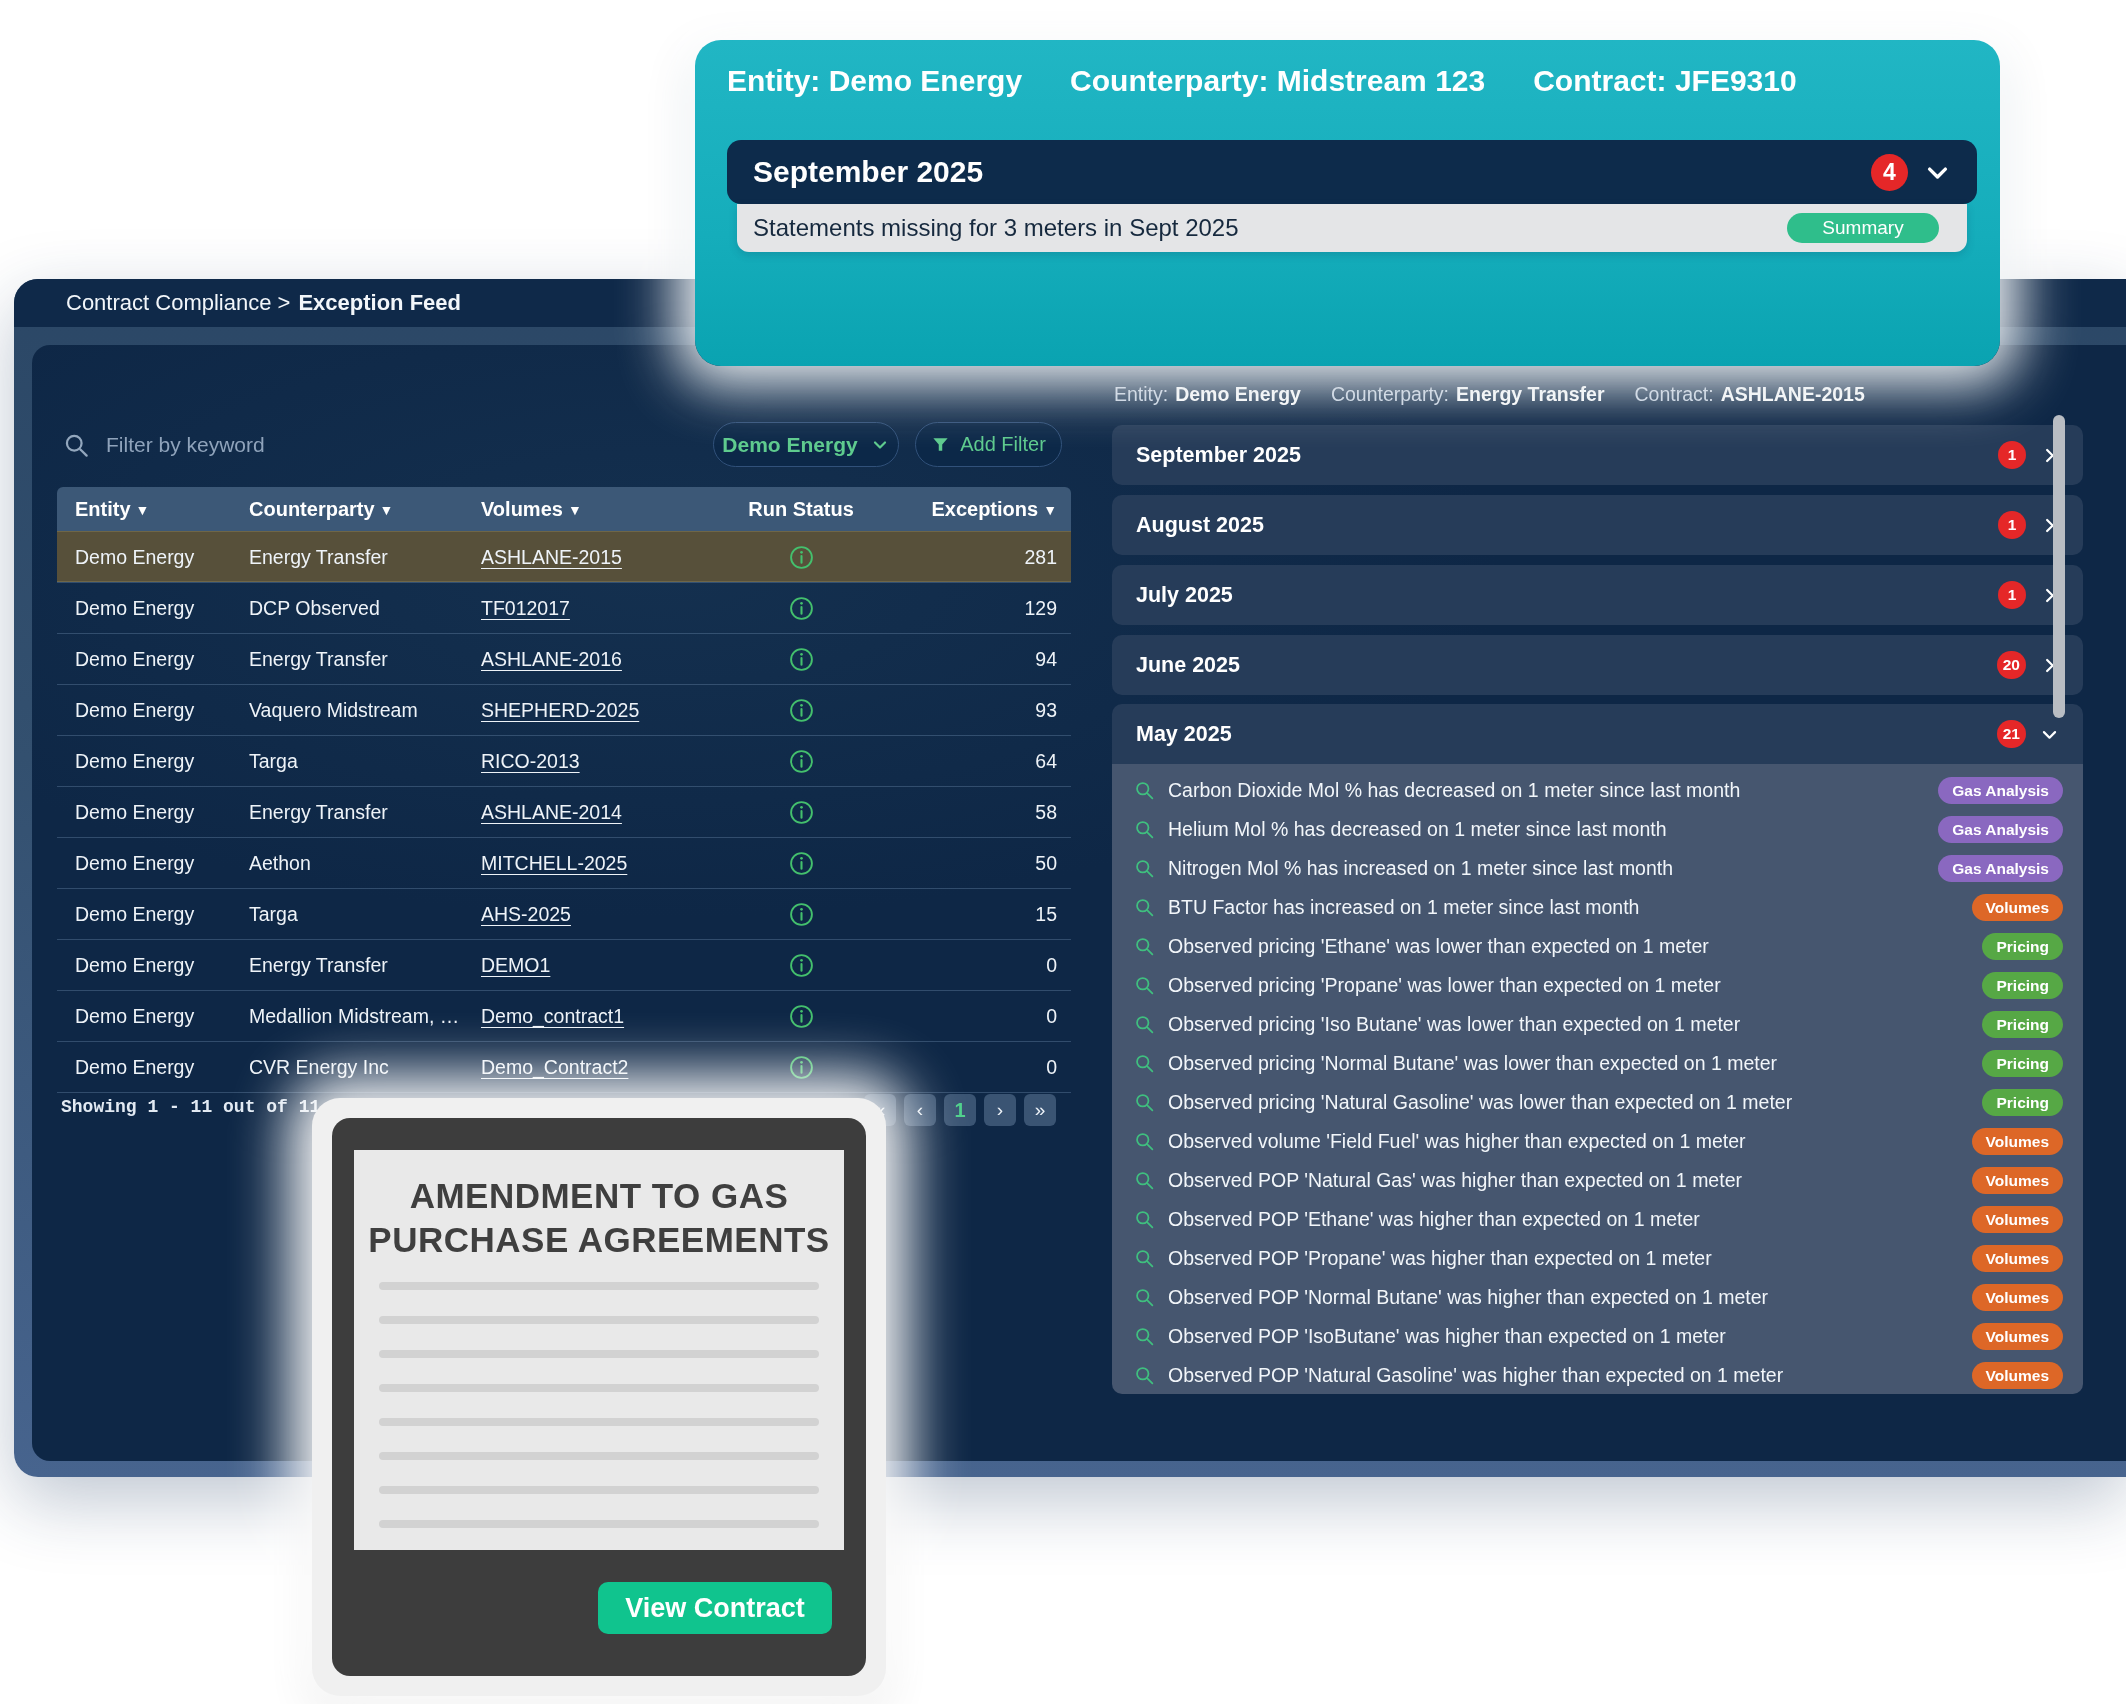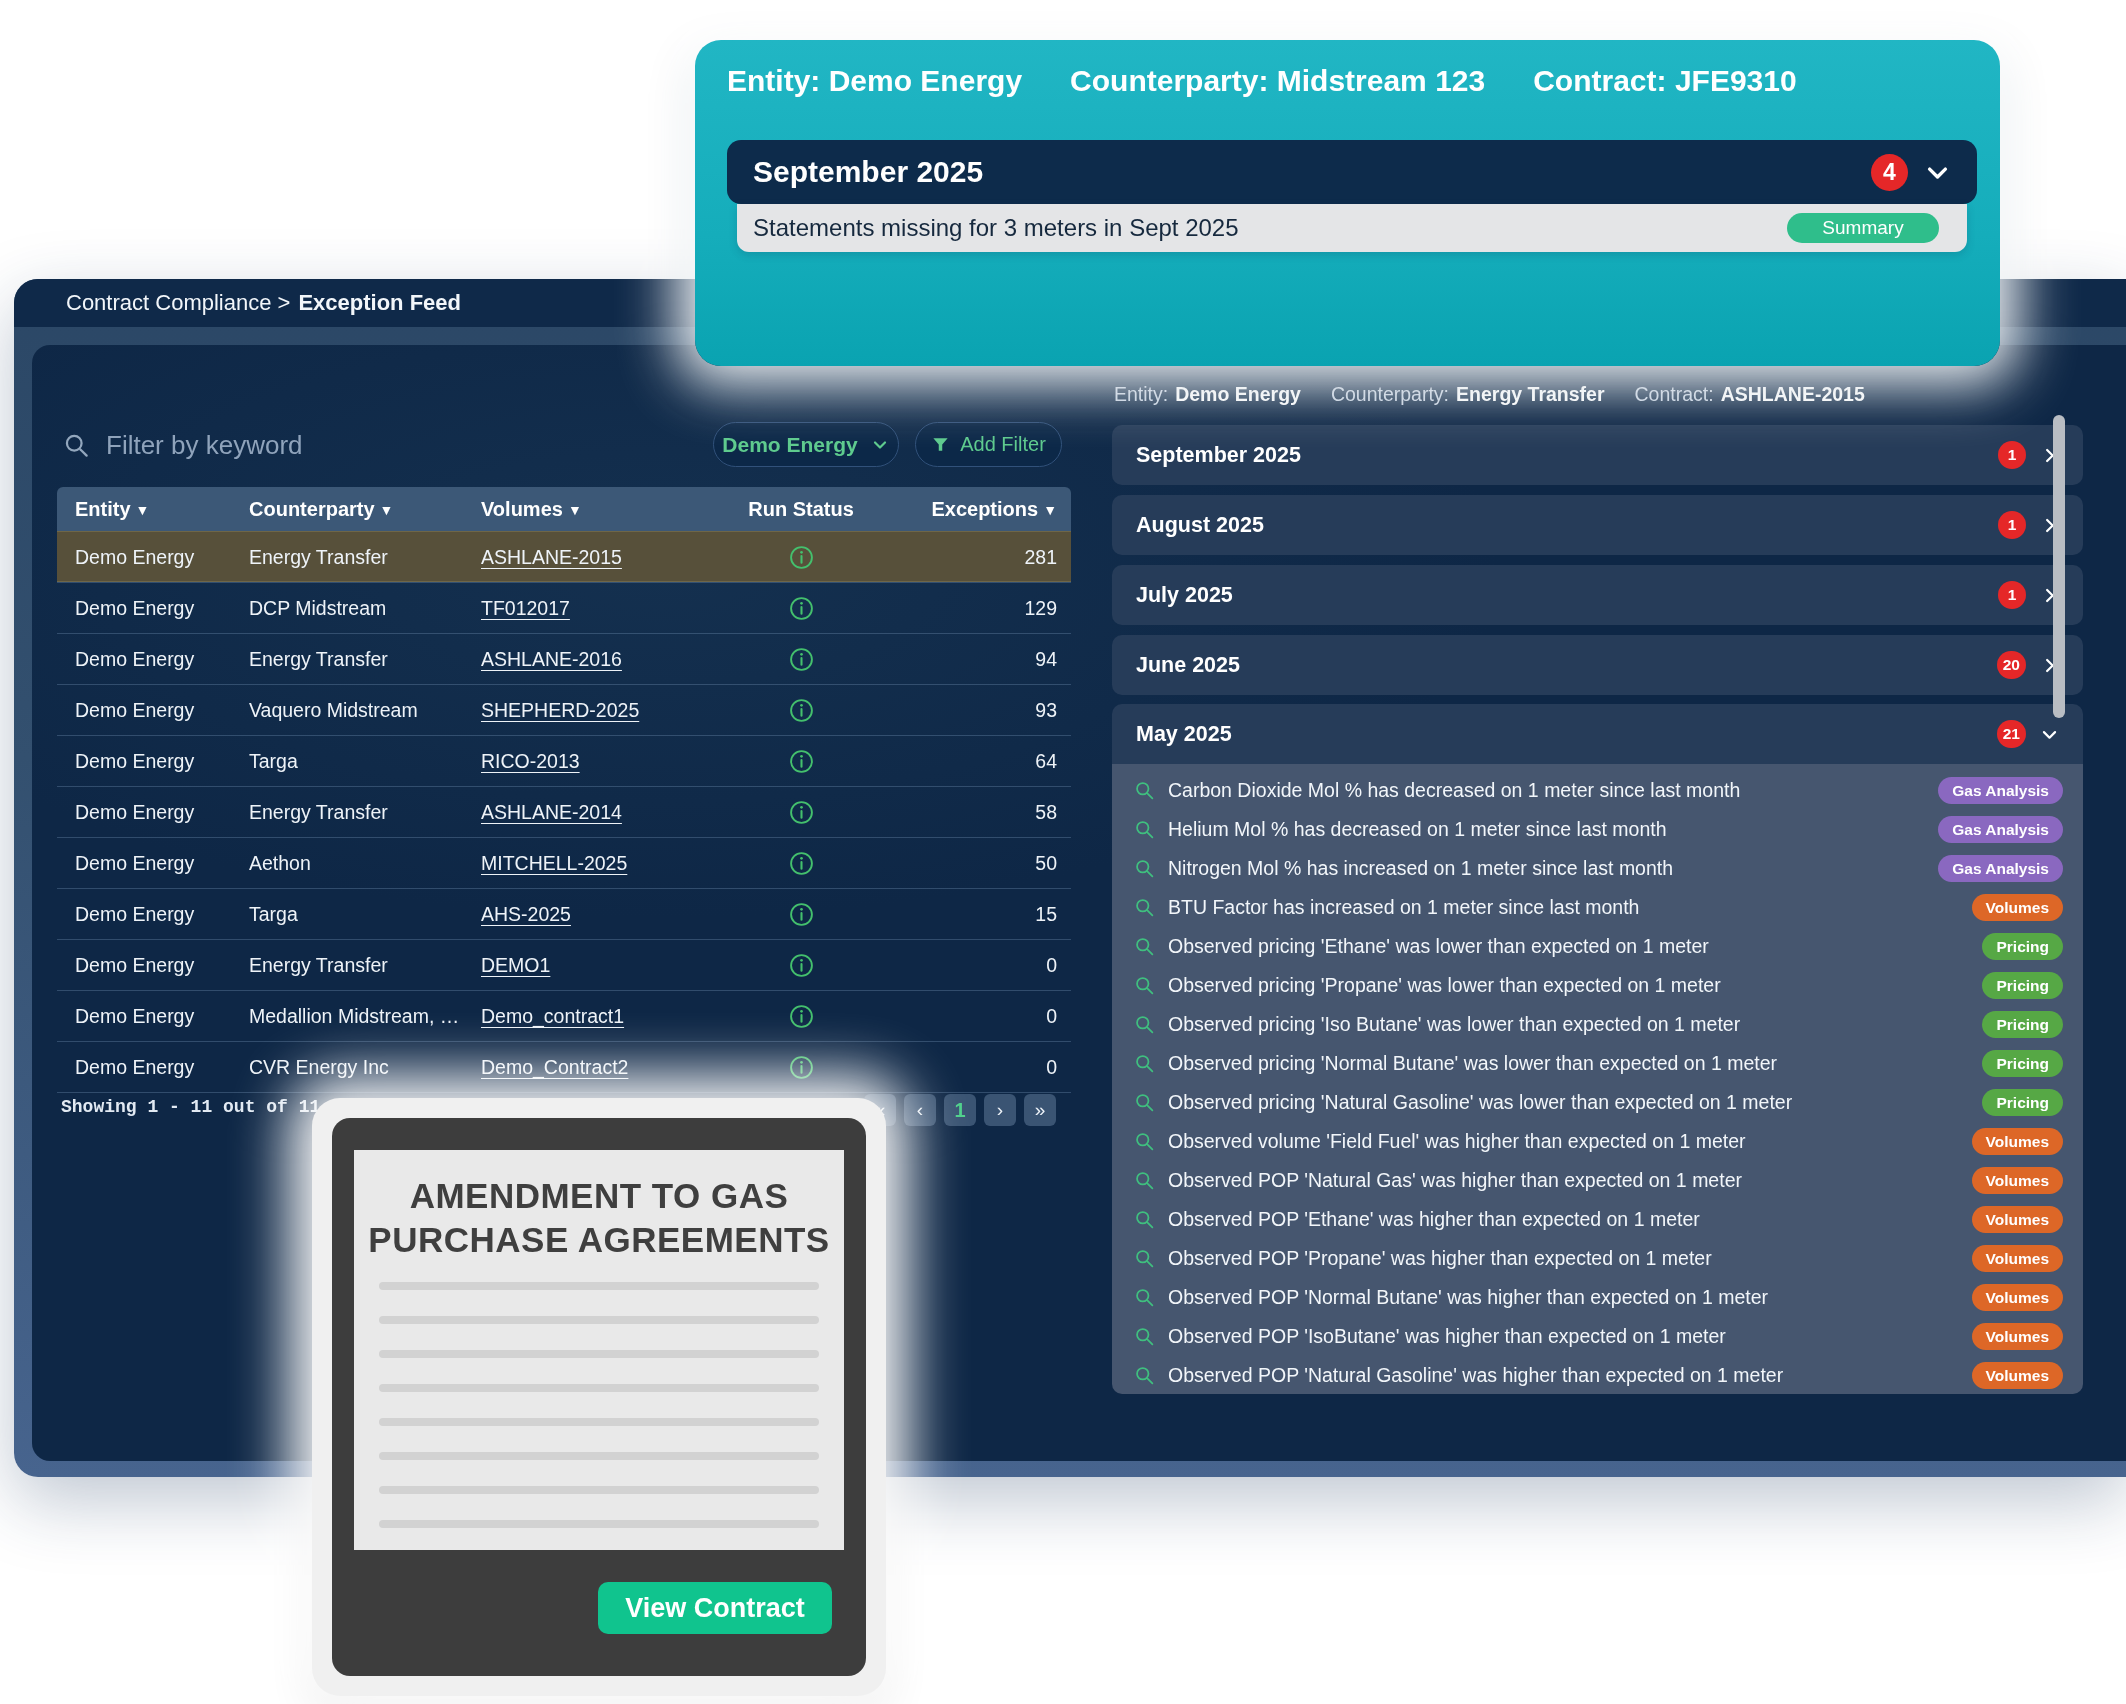--- a/index.html
+++ b/index.html
@@ -17,21 +17,21 @@
     color:#f2f6fa; font-size:22px; }
   #breadcrumb-bar b { margin-left:8px; }
   #inner-panel { left:18px; top:66px; right:0; bottom:16px; background:#0e2746;
     border-radius:18px 0 0 18px; overflow:hidden;
     background:radial-gradient(1200px 500px at 30% 20%, #14304f 0%, #0e2746 70%); }
 
   
   #filter-row { left:25px; top:75px; width:1014px; height:50px; }
   #search-box { position:absolute; left:6px; top:0; display:flex; align-items:center; height:50px; color:#8fa3bb; }
   #search-box svg { width:27px; height:27px; margin-right:16px; color:#93a7bd; }
-  #search-box .ph { font-size:26px; color:#8fa3bb; }
+  #search-box .ph { font-size:21px; color:#8fa3bb; }
   .pill-btn { position:absolute; top:2px; height:45px; border:1.5px solid #31517a;
     background:#0c2848; border-radius:23px; display:flex; align-items:center;
     justify-content:center; color:#5ecb8e; cursor:pointer; }
   #entity-filter { left:656px; width:186px; font-weight:bold; font-size:21px; gap:12px; }
   #entity-filter svg { width:20px; height:20px; }
   #add-filter { left:858px; width:147px; font-size:20px; gap:10px; }
   #add-filter svg { width:19px; height:19px; }
 
   
   #exception-table { left:25px; top:142px; width:1014px; }
@@ -175,21 +175,21 @@
             <svg class="info-i" viewBox="0 0 24 24" fill="none">
               <circle cx="12" cy="12" r="10" stroke="currentColor" stroke-width="1.8"></circle>
               <line x1="12" y1="10.5" x2="12" y2="17" stroke="currentColor" stroke-width="2" stroke-linecap="round"></line>
               <circle cx="12" cy="7" r="1.3" fill="currentColor"></circle>
             </svg>
           </div>
         <div class="c-exc">281</div>
       </div>
       <div class="trow">
         <div class="c-ent">Demo Energy</div>
-        <div class="c-cp">DCP Midstream</div>
+        <div class="c-cp">DCP Observed</div>
         <div class="c-con"><span class="link">TF012017</span></div>
         <div class="c-run">
             <svg class="info-i" viewBox="0 0 24 24" fill="none">
               <circle cx="12" cy="12" r="10" stroke="currentColor" stroke-width="1.8"></circle>
               <line x1="12" y1="10.5" x2="12" y2="17" stroke="currentColor" stroke-width="2" stroke-linecap="round"></line>
               <circle cx="12" cy="7" r="1.3" fill="currentColor"></circle>
             </svg>
           </div>
         <div class="c-exc">129</div>
       </div>

